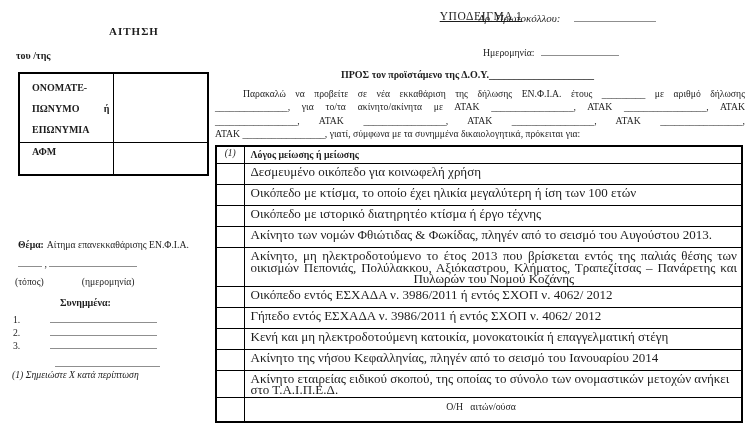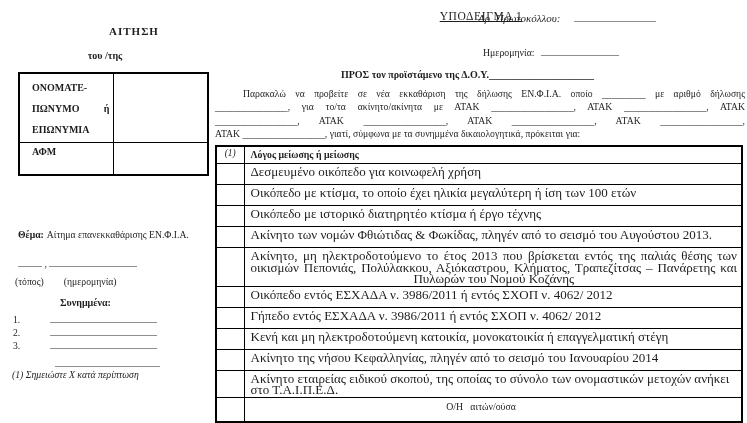--- a/index.html
+++ b/index.html
@@ -5,35 +5,35 @@
   html,body{margin:0;padding:0;background:#fff;}
   .page{
     position:relative;width:747px;height:423px;background:#ffffff;
     font-family:"Liberation Serif", serif;color:#1d1d1d;overflow:hidden;
   }
   .abs{position:absolute;}
   .wline{display:inline-block;border-bottom:1px solid #8f8f8f;height:9px;vertical-align:baseline;}
 
   
   .app-title{top:25px;left:0;width:210px;text-align:center;font-weight:bold;font-size:11px;letter-spacing:1px;margin-left:29px;}
-  .app-subtitle{top:50px;left:0;width:210px;text-align:center;font-weight:bold;font-size:10px;}
+  .app-subtitle{top:50px;left:0;width:210px;text-align:left;font-weight:bold;font-size:10px;padding-left:16px;}
   .applicant-table{border-collapse:collapse;table-layout:fixed;}
   .applicant-table td{border:1px solid #000;padding:3px 3px 2px 12px;vertical-align:top;}
   .applicant-table{left:18px;top:72px;width:189px;border:2px solid #000;}
   .applicant-table .lbl{font-weight:bold;font-size:10px;}
   .row-name td{height:61px;}
   .row-name .lbl{line-height:21px;text-align:justify;}
   .row-afm td{height:26px;}
   .row-addr td{height:46px;}
   .row-addr .lbl{vertical-align:middle;padding-left:1px;letter-spacing:.3px;}
-  .subject{top:229px;left:18px;font-size:9.7px;width:190px;}
+  .subject{top:239px;left:18px;font-size:9.7px;width:190px;}
   .subject .s-lab{font-weight:bold;margin-right:3px;}
   .place-row{top:257px;left:18px;font-size:9.7px;}
   .place-labels{top:276px;left:15px;font-size:9.7px;width:190px;}
-  .place-labels .lab2{margin-left:20px;}
+  .place-labels .lab2{margin-left:38px;}
   .attach-title{top:297px;left:60px;font-weight:bold;font-size:10px;}
   .attach-list{top:313px;left:13px;font-size:9.7px;}
   .att-row{height:13px;}
   .att-num{display:inline-block;width:37px;}
   .att-line{width:107px;}
   .extra-line{top:353px;left:55px;}
   .extra-line .wline{width:105px;}
   .footnote{top:369px;left:12px;font-style:italic;font-size:9.7px;}
 
   
@@ -129,21 +129,21 @@
     </div>
     <div class="abs date-row">
       <span>Ημερομηνία:</span><span class="wline"></span>
     </div>
 
     <div class="abs to-line">
       <span>ΠΡΟΣ τον προϊστάμενο της Δ.Ο.Υ.</span><span>_____________________</span>
     </div>
 
     <div class="abs body-par">
-      <div class="jline l1">Παρακαλώ να προβείτε σε νέα εκκαθάριση της δήλωσης ΕΝ.Φ.Ι.Α. οποίο _________ με αριθμό δήλωσης</div>
+      <div class="jline l1">Παρακαλώ να προβείτε σε νέα εκκαθάριση της δήλωσης ΕΝ.Φ.Ι.Α. έτους _________ με αριθμό δήλωσης</div>
       <div class="jline">_______________, για το/τα ακίνητο/ακίνητα με ΑΤΑΚ _________________, ΑΤΑΚ _________________, ΑΤΑΚ</div>
       <div class="jline">_________________, ΑΤΑΚ _________________, ΑΤΑΚ _________________, ΑΤΑΚ _________________,</div>
       <div class="lastline">ΑΤΑΚ _________________, γιατί, σύμφωνα με τα συνημμένα δικαιολογητικά, πρόκειται για:</div>
     </div>
 
     <table class="abs reasons-table">
       <colgroup>
           <col class="c1">
           <col>
         </colgroup>

